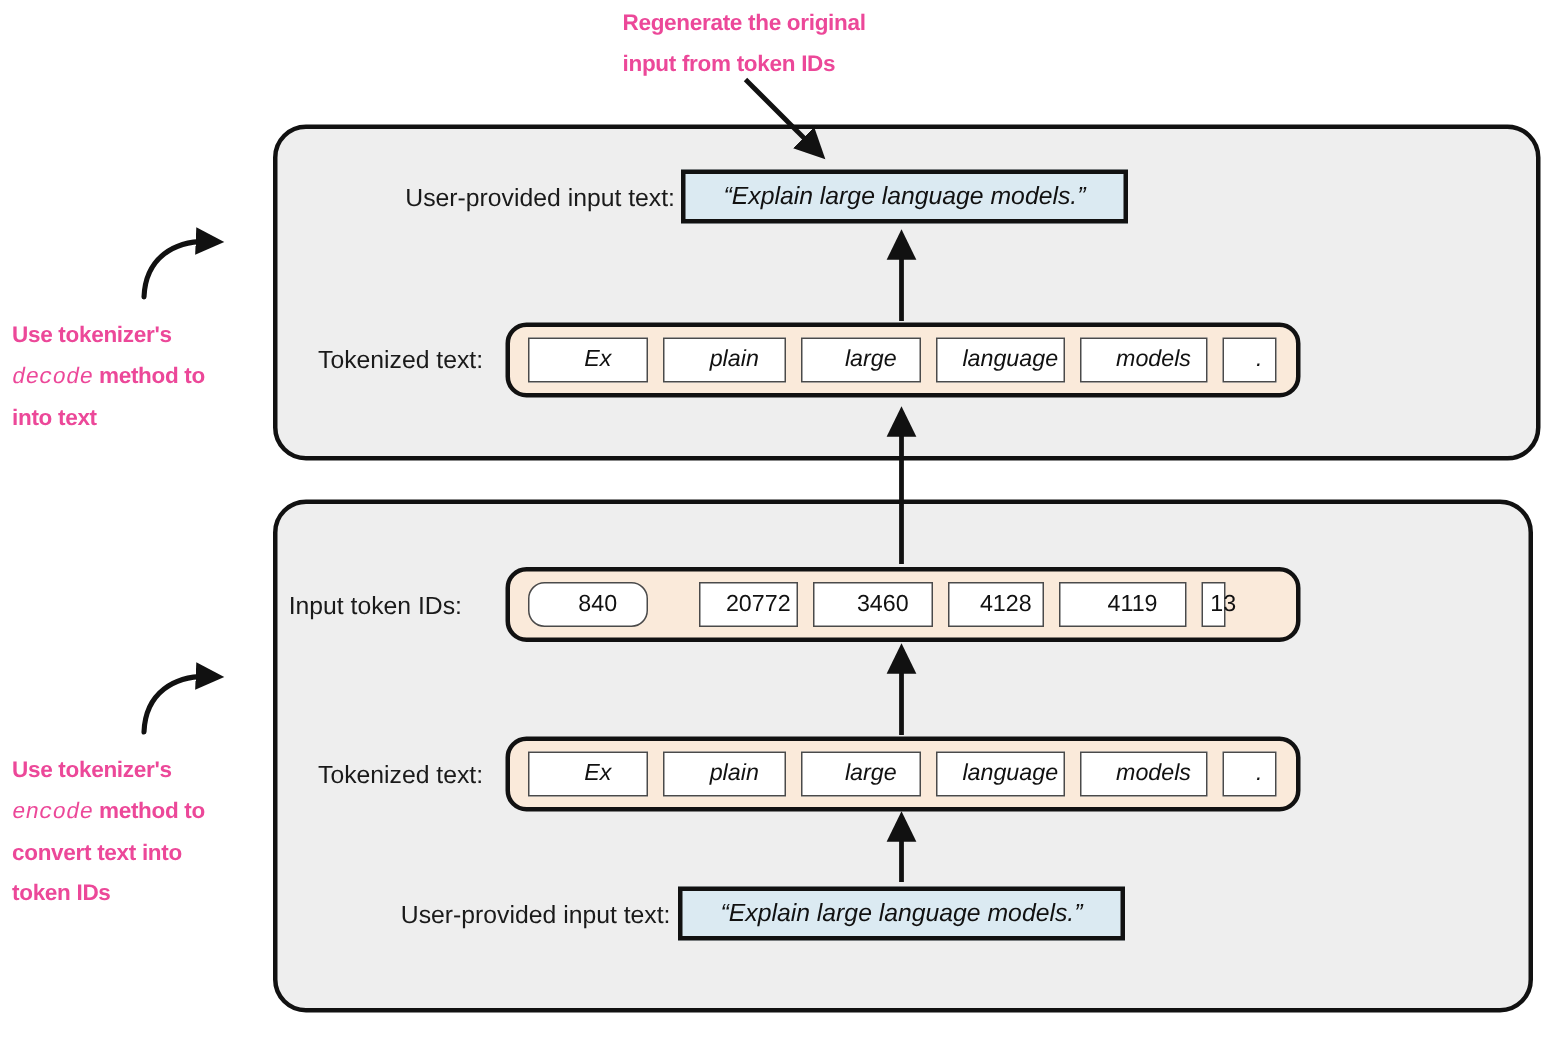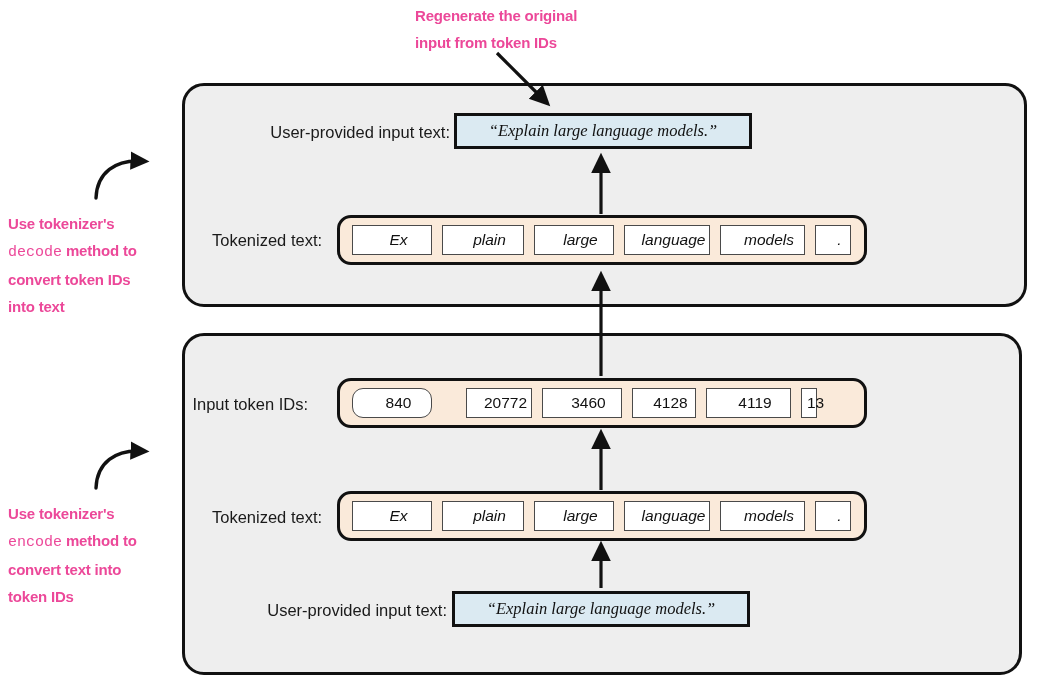--- a/index.html
+++ b/index.html
@@ -24,20 +24,21 @@
     line-height: 27px;
     color: #ec4899;
     letter-spacing: -0.2px;
     white-space: nowrap;
   }
   .callout .mono {
     font-family: "Liberation Mono", "DejaVu Sans Mono", monospace;
     font-weight: normal;
     font-size: 15px;
     letter-spacing: 0px;
+    font-style: italic;
   }
 
   
   .panel {
     position: absolute;
     background: #eeeeee;
     border: 3px solid #111111;
     border-radius: 22px;
     box-sizing: border-box;
   }
@@ -54,21 +55,21 @@
 
   
   .inputbox {
     position: absolute;
     background: #dbeaf2;
     border: 3px solid #111111;
     box-sizing: border-box;
     display: flex;
     align-items: center;
     justify-content: center;
-    font-family: Liberation Serif, serif;
+    font-family: Liberation Sans, sans-serif;
     font-style: italic;
     font-weight: 500;
     font-size: 16.5px;
     color: #111111;
     white-space: nowrap;
     text-align: right;
   }
 
   
   .strip {
@@ -111,21 +112,20 @@
 <body>
 
 <div class="callout" style="left:415px; top:2px;">
   <div>Regenerate the original</div>
   <div>input from token IDs</div>
 </div>
 
 <div class="callout" style="left:8px; top:210px;">
   <div>Use tokenizer's</div>
   <div><span class="mono">decode</span><span> method to</span></div>
-  <div>convert token IDs</div>
   <div>into text</div>
 </div>
 
 <div class="callout" style="left:8px; top:500px;">
   <div>Use tokenizer's</div>
   <div><span class="mono">encode</span><span> method to</span></div>
   <div>convert text into</div>
   <div>token IDs</div>
 </div>
 

